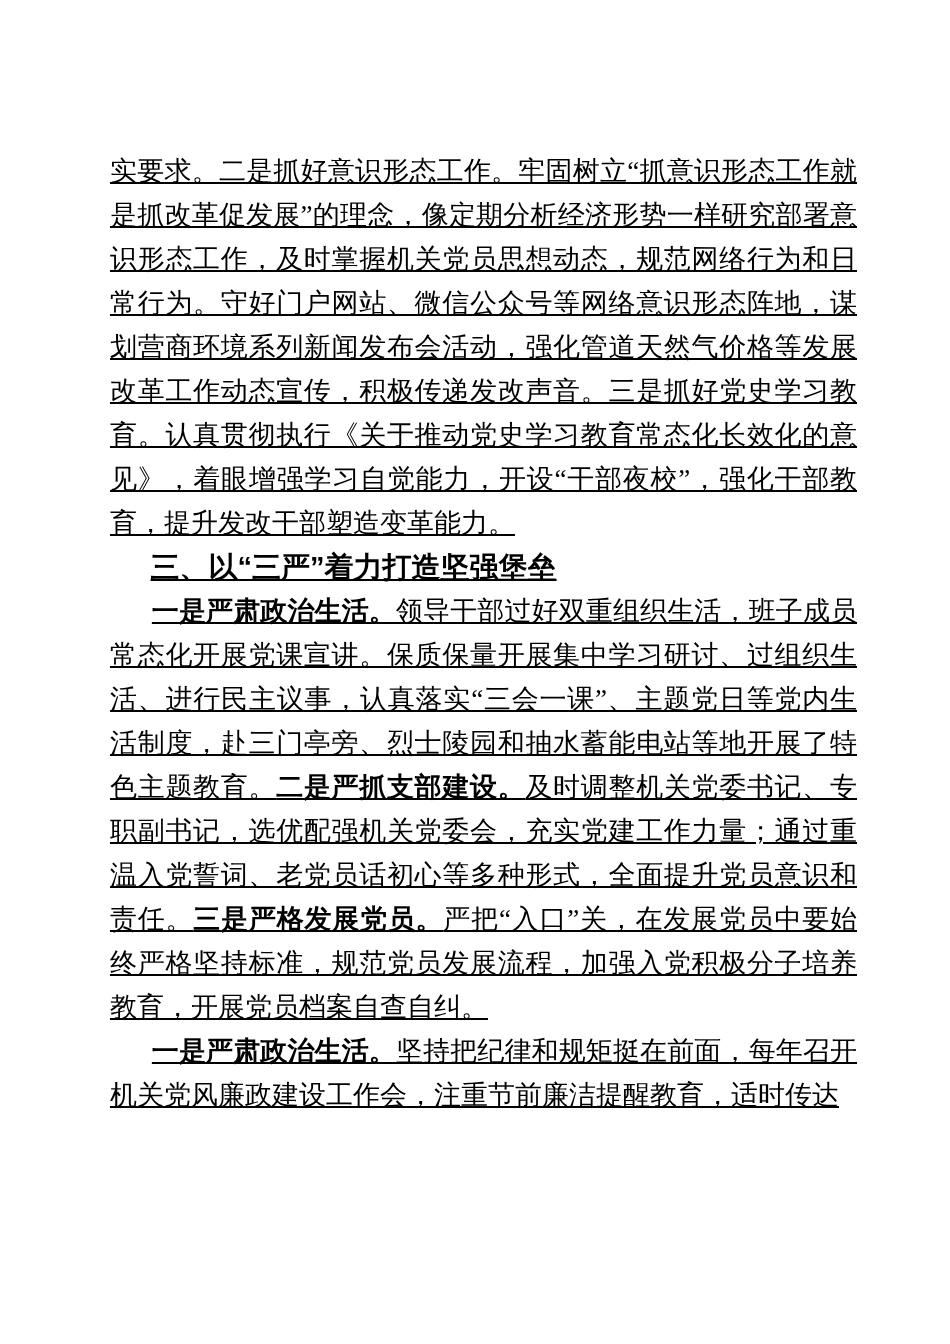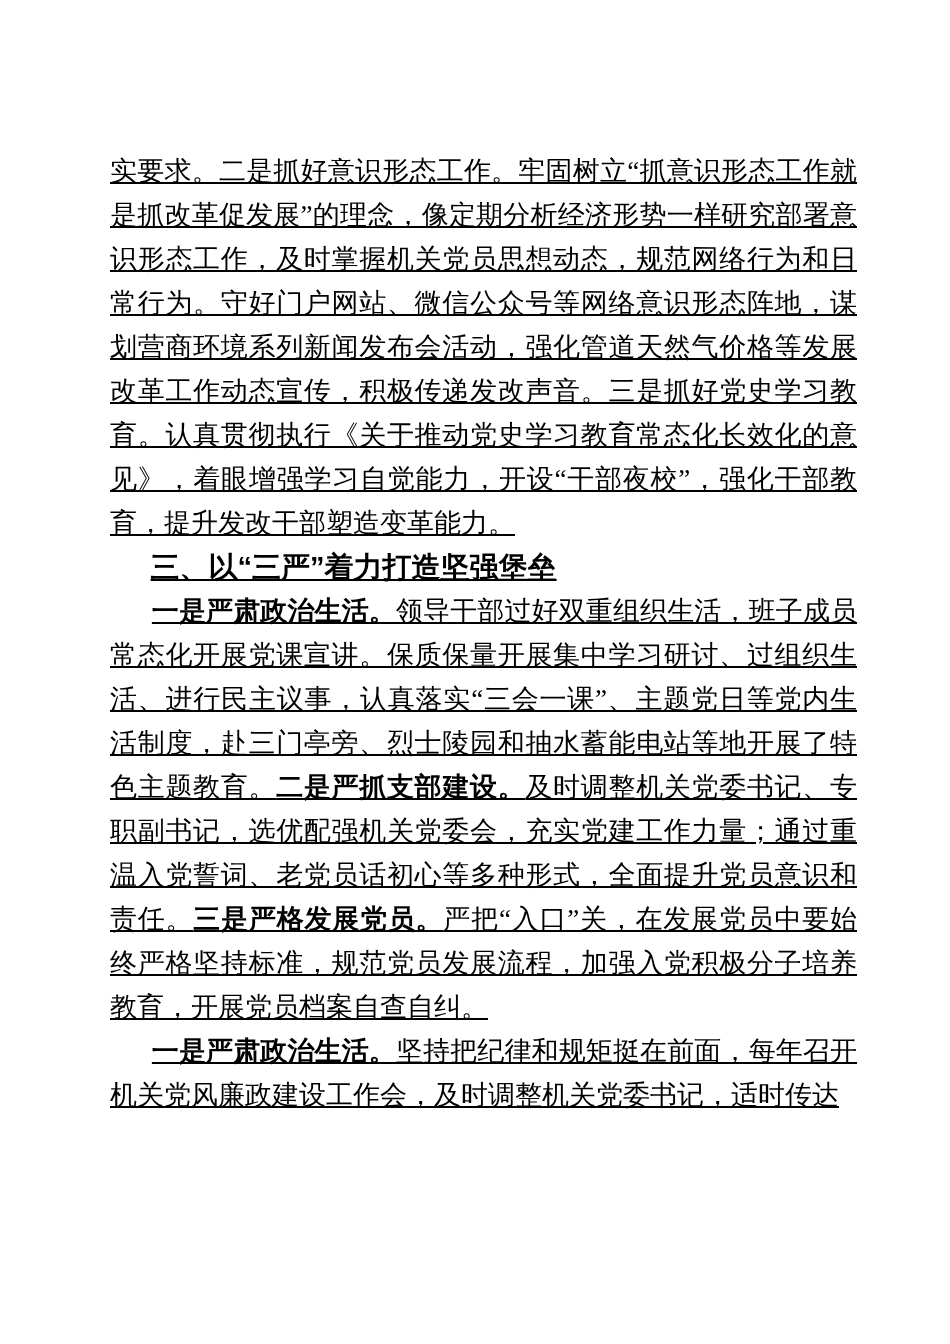--- a/index.html
+++ b/index.html
@@ -52,15 +52,15 @@
   }
 </style>
 </head>
 <body style="background: rgb(255, 255, 255);">
 
 <div class="page" style="background: rgb(255, 255, 255);">
   <main class="doc" style="color: rgb(0, 0, 0);">
       <p class="para"><span class="run">实要求。二是抓好意识形态工作。牢固树立“抓意识形态工作就是抓改革促发展”的理念，像定期分析经济形势一样研究部署意识形态工作，及时掌握机关党员思想动态，规范网络行为和日常行为。守好门户网站、微信公众号等网络意识形态阵地，谋划营商环境系列新闻发布会活动，强化管道天然气价格等发展改革工作动态宣传，积极传递发改声音。三是抓好党史学习教育。认真贯彻执行《关于推动党史学习教育常态化长效化的意见》，着眼增强学习自觉能力，开设“干部夜校”，强化干部教育，提升发改干部塑造变革能力。</span></p>
       <h2 class="heading"><span class="run bold">三、以“三严”着力打造坚强堡垒</span></h2>
       <p class="para indent"><span class="run bold">一是严肃政治生活。</span><span class="run">领导干部过好双重组织生活，班子成员常态化开展党课宣讲。保质保量开展集中学习研讨、过组织生活、进行民主议事，认真落实“三会一课”、主题党日等党内生活制度，赴三门亭旁、烈士陵园和抽水蓄能电站等地开展了特色主题教育。</span><span class="run bold">二是严抓支部建设。</span><span class="run">及时调整机关党委书记、专职副书记，选优配强机关党委会，充实党建工作力量；通过重温入党誓词、老党员话初心等多种形式，全面提升党员意识和责任。</span><span class="run bold">三是严格发展党员。</span><span class="run">严把“入口”关，在发展党员中要始终严格坚持标准，规范党员发展流程，加强入党积极分子培养教育，开展党员档案自查自纠。</span></p>
-      <p class="para indent"><span class="run bold">一是严肃政治生活。</span><span class="run">坚持把纪律和规矩挺在前面，每年召开机关党风廉政建设工作会，及时调整机关党委书记，适时传达</span></p>
+      <p class="para indent"><span class="run bold">一是严肃政治生活。</span><span class="run">坚持把纪律和规矩挺在前面，每年召开机关党风廉政建设工作会，注重节前廉洁提醒教育，适时传达</span></p>
     </main>
 </div>
 
 </body></html>

